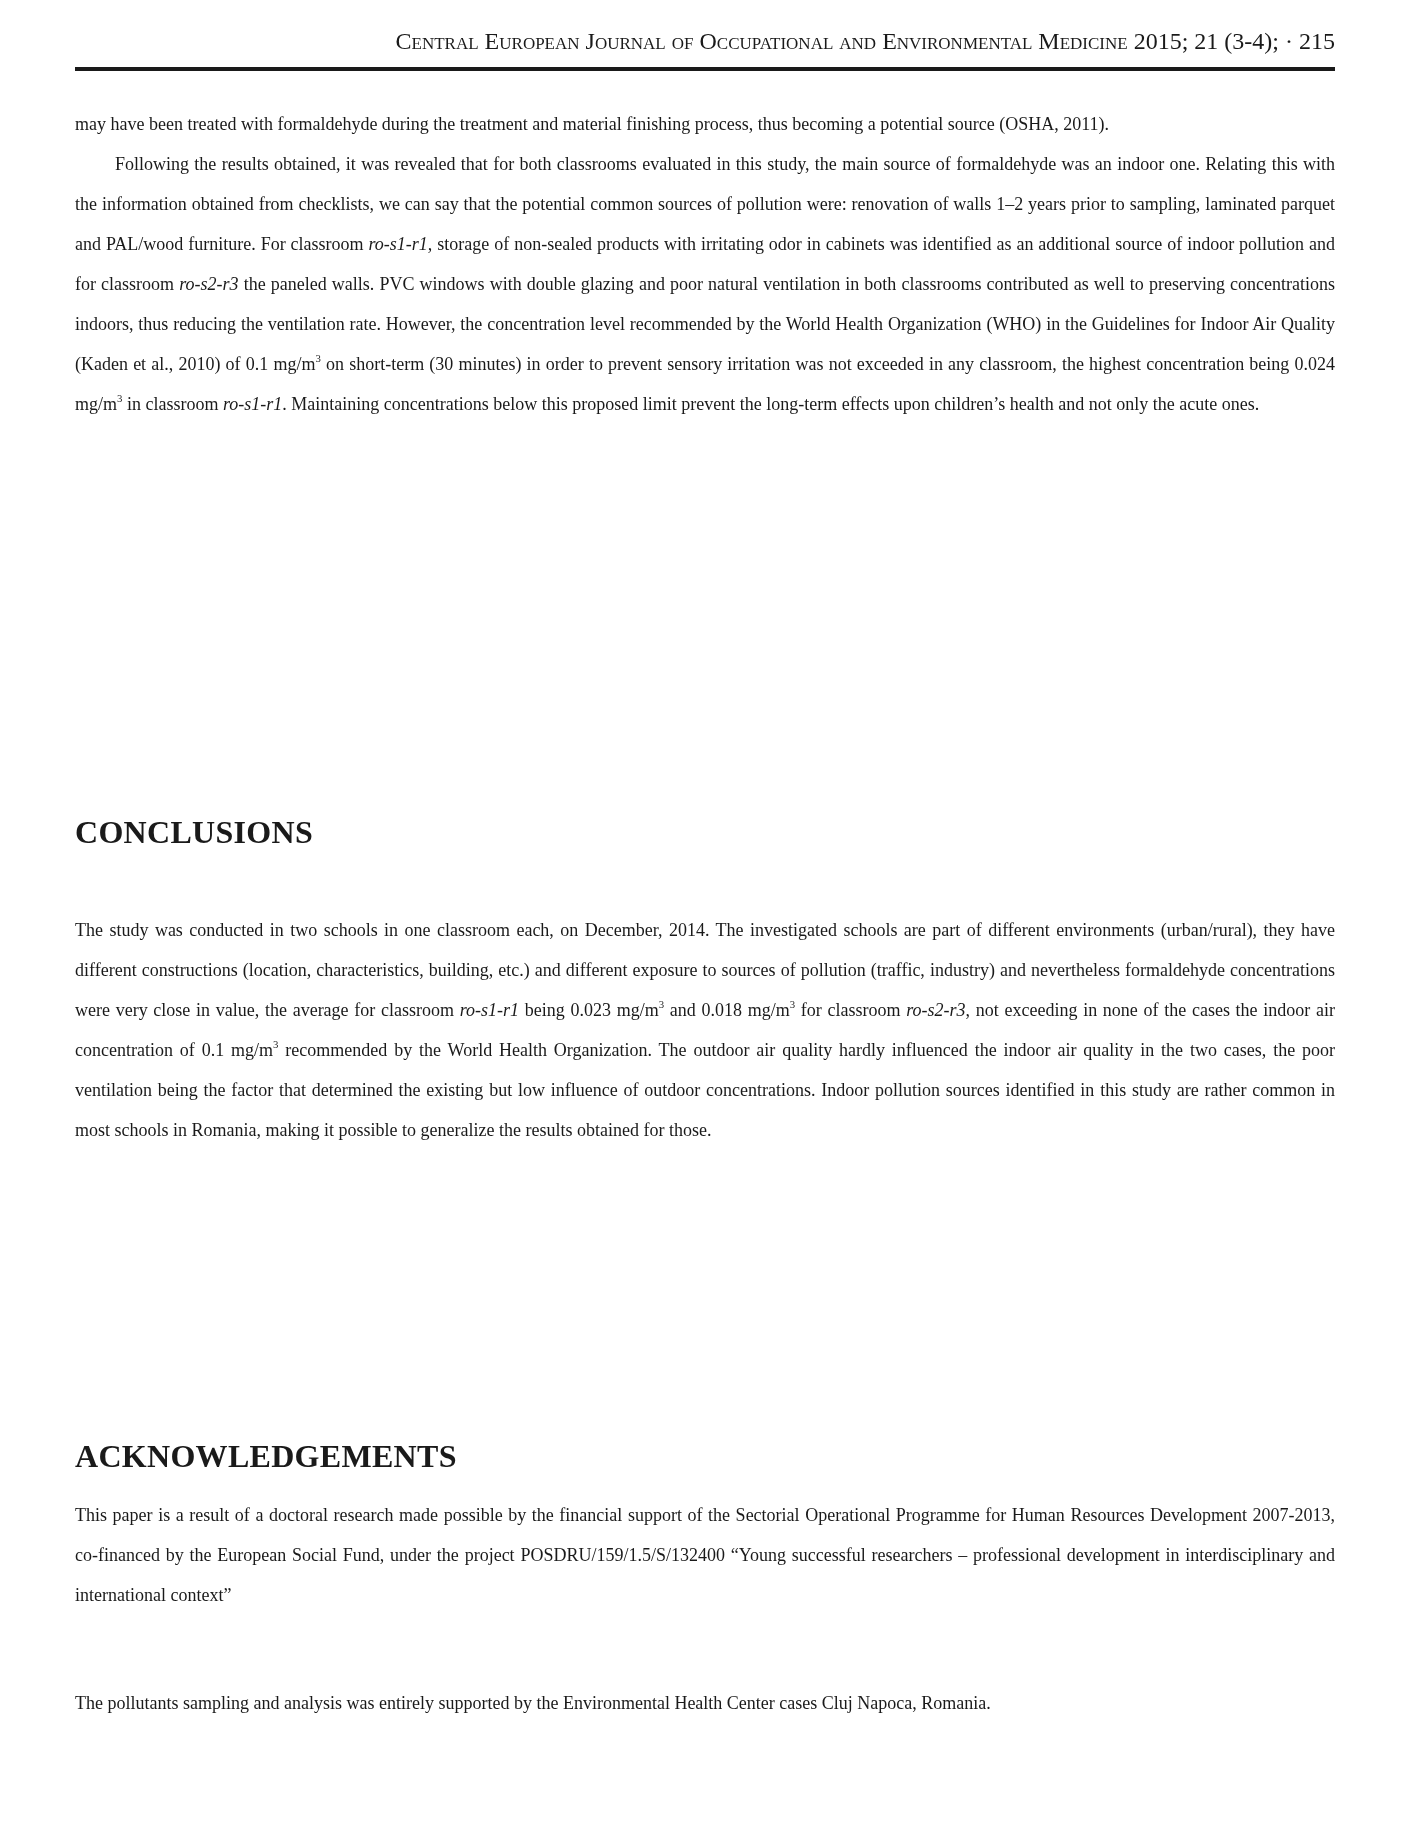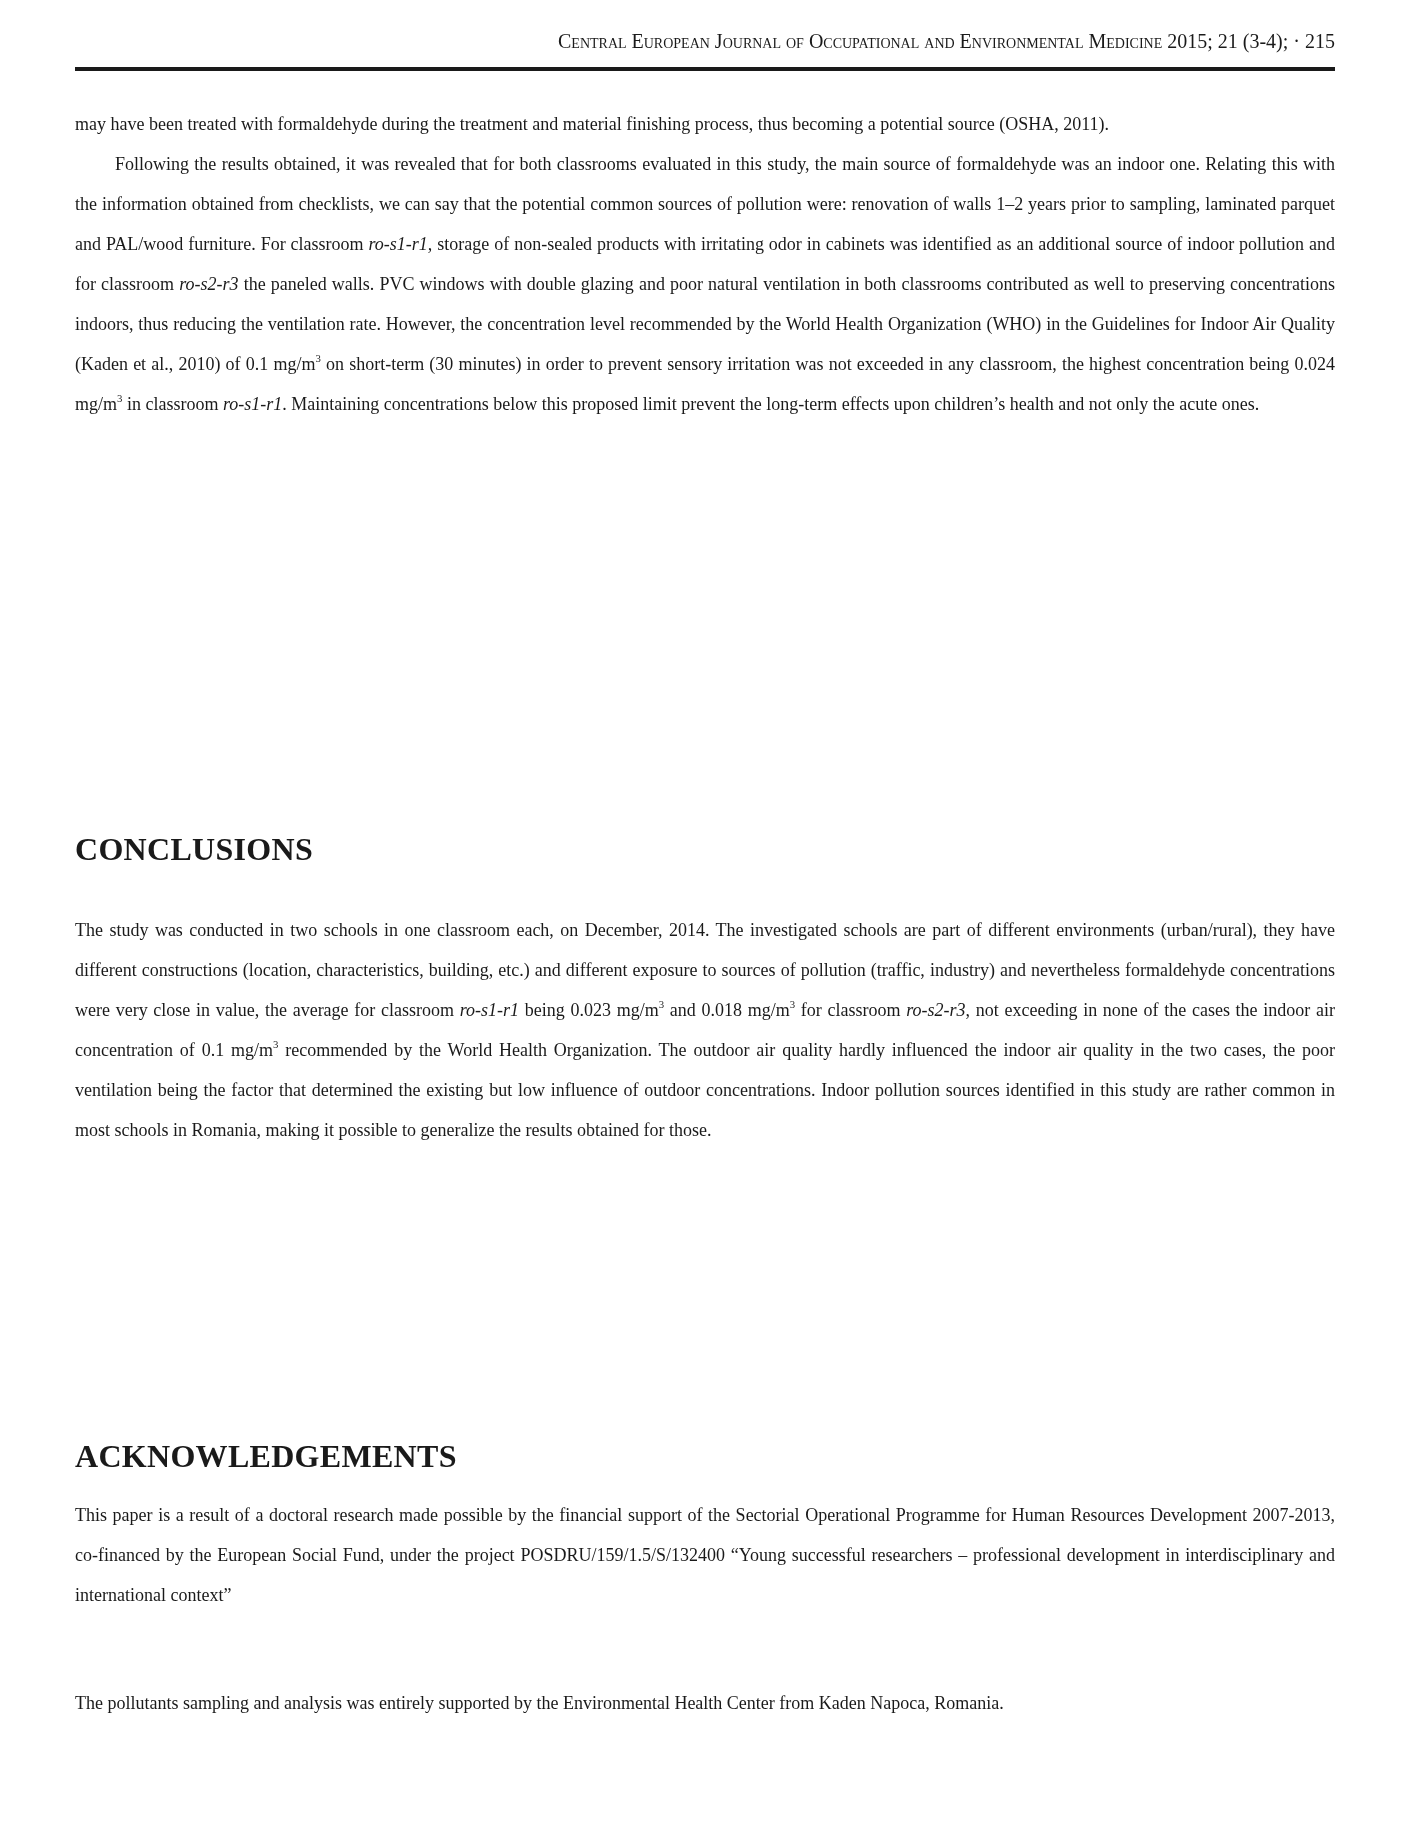--- a/index.html
+++ b/index.html
@@ -2,21 +2,21 @@
 <html><head>
 <meta charset="utf-8">
 <style>
   html, body { margin: 0; padding: 0; background: #ffffff; }
   body {
     width: 1414px; height: 1847px; position: relative; overflow: hidden;
     font-family: "Liberation Serif", "DejaVu Serif", serif; color: #1a1a1a;
   }
   .header {
     position: absolute; left: 75px; top: 24px; width: 1260px;
-    text-align: right; font-size: 20px; line-height: 34px;
+    text-align: right; font-size: 24px; line-height: 34px;
     font-variant: small-caps; letter-spacing: 0px; color: #1a1a1a;
   }
   .header .num { font-variant: normal; }
   .rule {
     position: absolute; left: 75px; top: 67px; width: 1260px; height: 4px; background: #1a1a1a;
   }
   .body-text {
     position: absolute; left: 75px; width: 1260px;
     font-size: 18px; line-height: 40px; text-align: justify; color: #1a1a1a;
   }
@@ -36,27 +36,27 @@
   <span>Central European Journal of Occupational and Environmental Medicine</span>
   <span class="num">2015; 21 (3-4); · 215</span>
 </div>
 <div class="rule"></div>
 
 <div class="body-text" style="top:104px;">
   <p>may have been treated with formaldehyde during the treatment and material finishing process, thus becoming a potential source (OSHA, 2011).</p>
   <p class="indent"><span>Following the results obtained, it was revealed that for both classrooms evaluated in this study, the main source of formaldehyde was an indoor one. Relating this with the information obtained from checklists, we can say that the potential common sources of pollution were: renovation of walls 1–2 years prior to sampling, laminated parquet and PAL/wood furniture. For classroom </span><em>ro-s1-r1,</em><span> storage of non-sealed products with irritating odor in cabinets was identified as an additional source of indoor pollution and for classroom </span><em>ro-s2-r3</em><span> the paneled walls. PVC windows with double glazing and poor natural ventilation in both classrooms contributed as well to preserving concentrations indoors, thus reducing the ventilation rate. However, the concentration level recommended by the World Health Organization (WHO) in the Guidelines for Indoor Air Quality (Kaden et al., 2010) of 0.1 mg/m</span><sup>3</sup><span> on short-term (30 minutes) in order to prevent sensory irritation was not exceeded in any classroom, the highest concentration being 0.024 mg/m</span><sup>3</sup><span> in classroom </span><em>ro-s1-r1</em><span>. Maintaining concentrations below this proposed limit prevent the long-term effects upon children’s health and not only the acute ones.</span></p>
 </div>
 
-<div class="heading" style="top:829px;">CONCLUSIONS</div>
+<div class="heading" style="top:812px;">CONCLUSIONS</div>
 
 <div class="body-text" style="top:910px;">
   <p><span>The study was conducted in two schools in one classroom each, on December, 2014. The investigated schools are part of different environments (urban/rural), they have different constructions (location, characteristics, building, etc.) and different exposure to sources of pollution (traffic, industry) and nevertheless formaldehyde concentrations were very close in value, the average for classroom </span><em>ro-s1-r1</em><span> being 0.023 mg/m</span><sup>3</sup><span> and 0.018 mg/m</span><sup>3</sup><span>  for classroom </span><em>ro-s2-r3</em><span>, not exceeding in none of the cases the indoor air concentration of 0.1 mg/m</span><sup>3</sup><span> recommended by the World Health Organization. The outdoor air quality hardly influenced the indoor air quality in the two cases, the poor ventilation being the factor that determined the existing but low influence of outdoor concentrations. Indoor pollution sources identified in this study are rather common in most schools in Romania, making it possible to generalize the results obtained for those.</span></p>
 </div>
 
 <div class="heading" style="top:1428px;margin-top:8px;">ACKNOWLEDGEMENTS</div>
 
 <div class="body-text" style="top:1495px;">
   <p>This paper is a result of a doctoral research made possible by the financial support of the Sectorial Operational Programme for Human Resources Development 2007-2013, co-financed by the European Social Fund, under the project POSDRU/159/1.5/S/132400 “Young successful researchers – professional development in interdisciplinary and international context”</p>
 </div>
 
 <div class="body-text" style="top:1683px;">
-  <p>The pollutants sampling and analysis was entirely supported by the Environmental Health Center from Kaden Napoca, Romania.</p>
+  <p>The pollutants sampling and analysis was entirely supported by the Environmental Health Center cases Cluj Napoca, Romania.</p>
 </div>
 
 </body></html>

